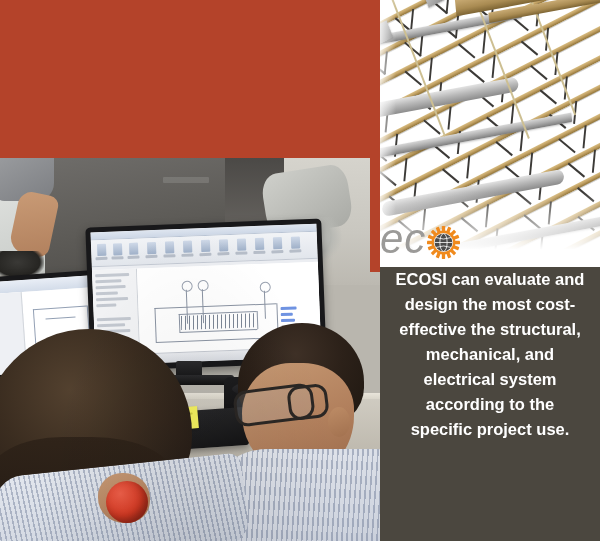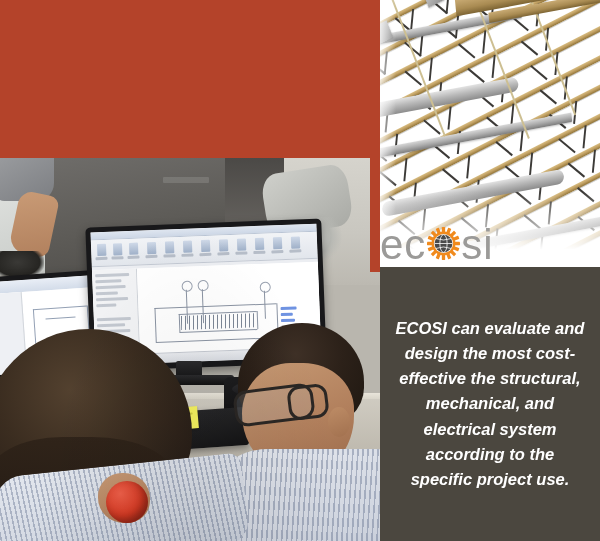--- a/index.html
+++ b/index.html
@@ -182,32 +182,32 @@
   }
   .banner h1{
     margin:0;color:#fdfbf8;font-weight:300;font-size:49px;line-height:1.04;
     letter-spacing:.6px;padding:0 22px;text-align:center;
     font-family:"Liberation Sans",sans-serif;
   }
   .banner .l2{text-align:right;padding-right:52px;}
 
   
   .logo{
-    position:absolute;left:380px;top:224px;width:150px;height:52px;
-    display:flex;
+    position:absolute;left:380px;top:213px;width:150px;height:52px;
+    display:flex;align-items:center;font-style:italic;
   }
   .logo .lt{font-size:42px;font-weight:300;color:#9b9a98;letter-spacing:1px;
     line-height:1;font-family:"Liberation Sans",sans-serif;}
   .gear{position:relative;width:33px;height:33px;margin:0 1px;top:3px;flex:none;}
   .gear svg{display:block;}
 
   
   .panel{
     position:absolute;left:380px;top:267px;width:220px;height:274px;
-    background:#4b473f;display:flex;align-items:center;justify-content:center;font-style:italic;
+    background:#4b473f;display:flex;justify-content:center;
   }
   .panel p{
     margin:0;color:#fff;font-weight:bold;font-size:16.5px;line-height:1.52;
     text-align:center;padding:0 14px;font-family:"Liberation Sans",sans-serif;
   }
 </style>
 </head>
 <body>
 
 <div class="poster">
@@ -540,20 +540,19 @@
           <circle cx="50" cy="50" r="27" fill="#4a4a4a"></circle>
           <g stroke="#ffffff" stroke-width="2.4" fill="none">
             <ellipse cx="50" cy="50" rx="11" ry="27"></ellipse>
             <line x1="23" y1="50" x2="77" y2="50"></line>
             <path d="M27 35 q23 9 46 0"></path>
             <path d="M27 65 q23 -9 46 0"></path>
           </g>
         </g>
       </svg>
     </span>
-    <span class="lt">si</span>
   </div>
 
   <div class="panel">
     <p>ECOSI can evaluate and design the most cost-effective the structural, mechanical, and electrical system according to the specific project use.</p>
   </div>
 
 </div>
 
 </body></html>

